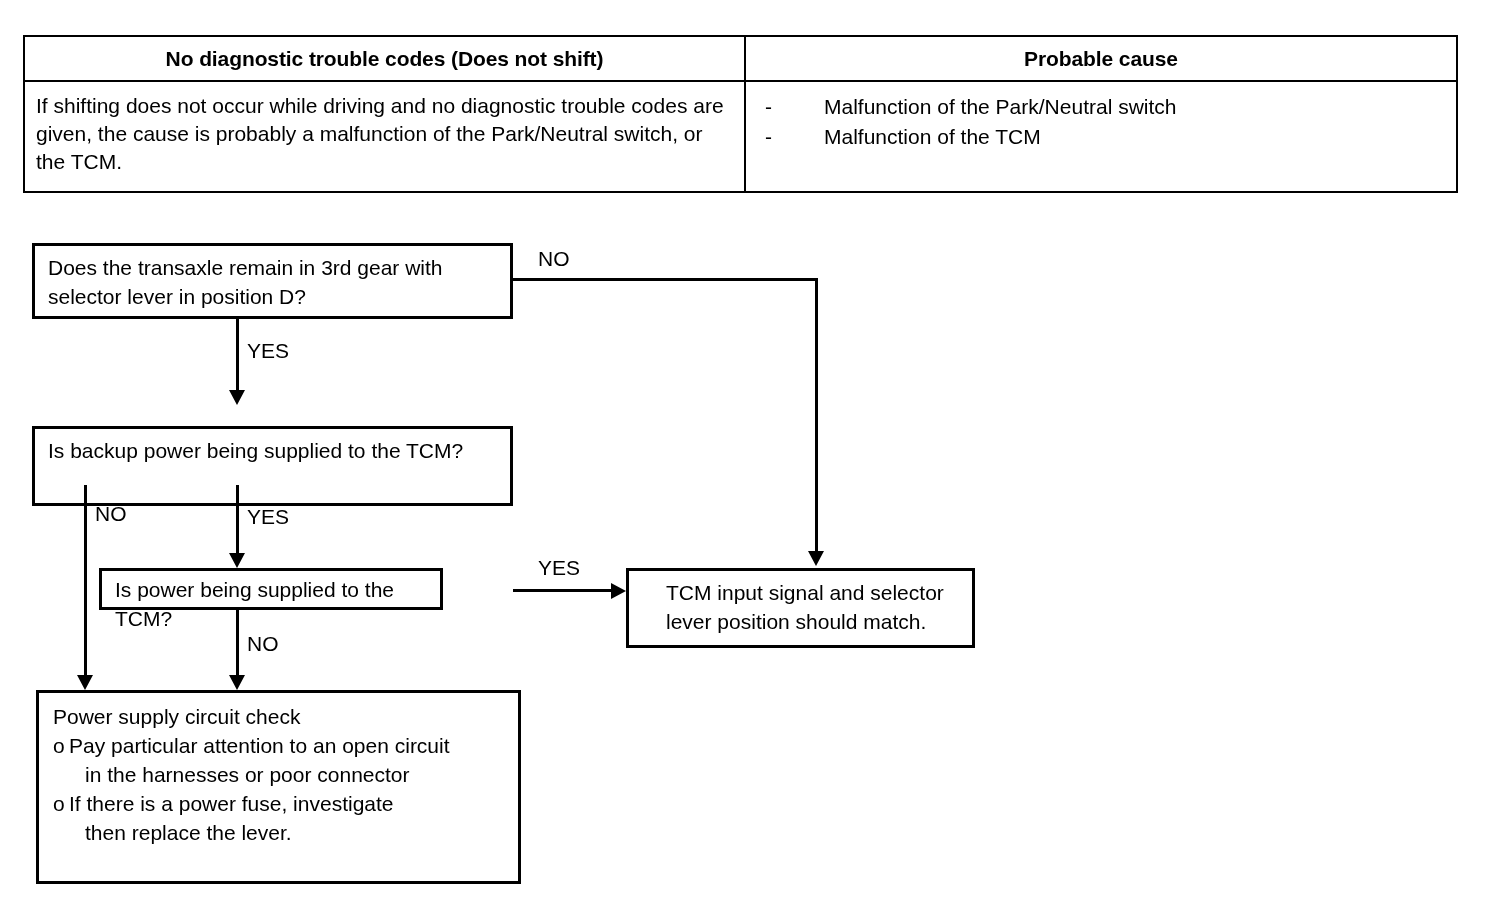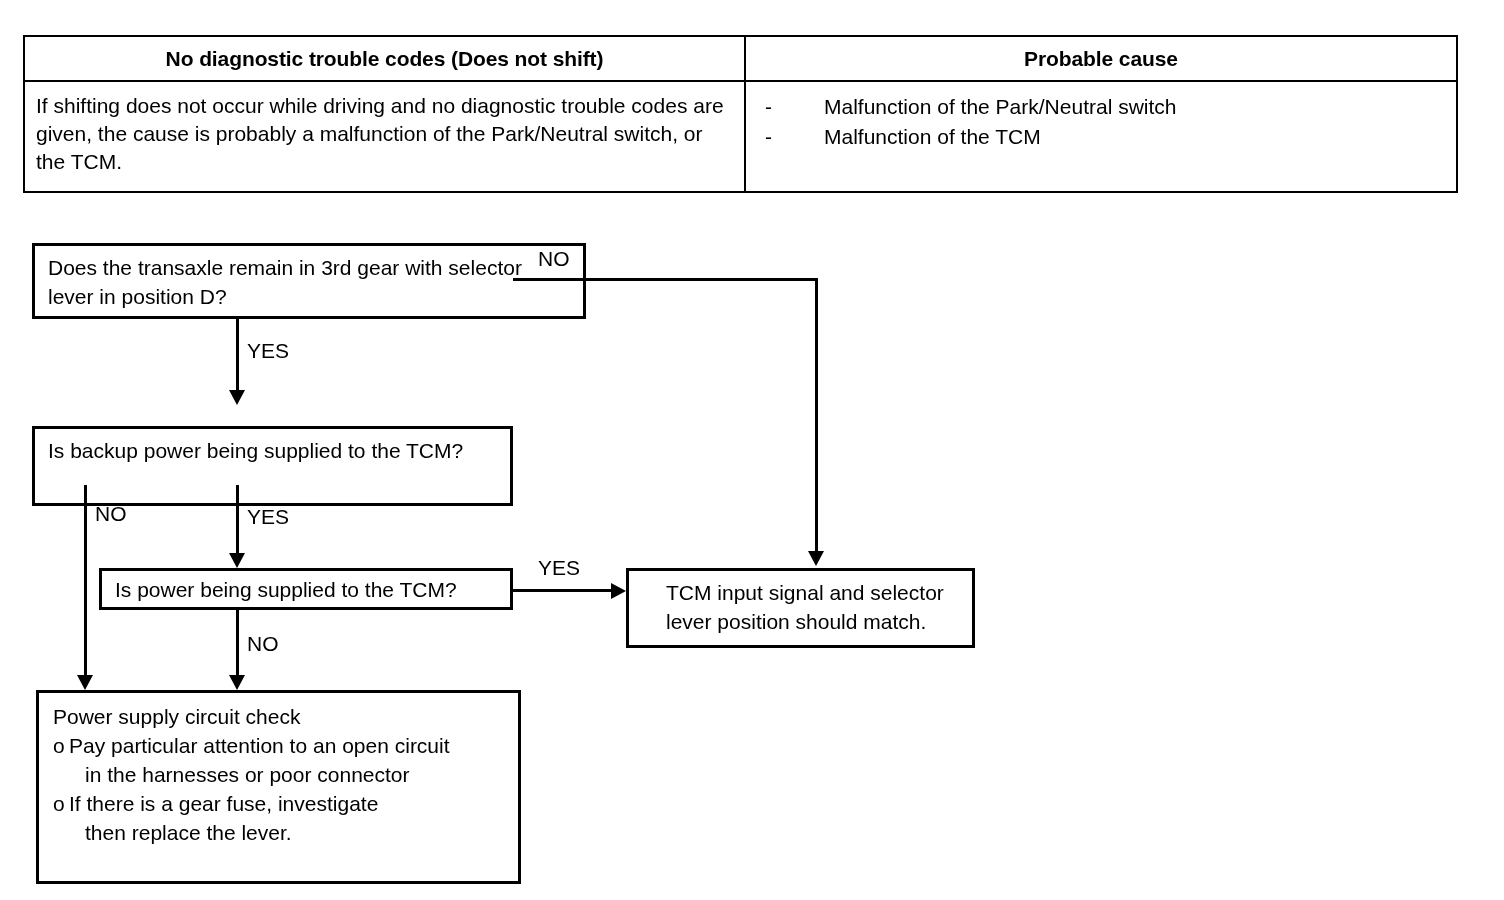--- a/index.html
+++ b/index.html
@@ -75,23 +75,23 @@
   .node {
     position: absolute;
     border: 3px solid #000;
     background: #fff;
     box-sizing: border-box;
     font-size: 21px;
     line-height: 29px;
     padding: 7px 10px 7px 13px;
   }
 
-  #node-q1 { left: 32px;  top: 243px; width: 554px; height: 76px; }
+  #node-q1 { left: 32px;  top: 243px; width: 481px; height: 76px; }
   #node-q2 { left: 32px;  top: 426px; width: 481px; height: 80px; }
-  #node-q3 { left: 99px;  top: 568px; width: 414px; height: 42px;
+  #node-q3 { left: 99px;  top: 568px; width: 344px; height: 42px;
              padding-top: 4px; padding-bottom: 2px; }
   #node-result { left: 626px; top: 568px; width: 349px; height: 80px; padding-left: 37px; }
   #node-action { left: 28px; top: 690px; width: 485px; height: 194px;
                  padding: 9px 8px 9px 14px; line-height: 29px; margin-left: 8px; }
 
   .action-title { display: block; }
   .action-item {
     display: block;
     position: relative;
     padding-left: 16px;
@@ -176,21 +176,21 @@
 
   <div class="node" id="node-action">
     <span class="action-title">Power supply circuit check</span>
     <span class="action-item">
       <span class="obullet">o</span>
       <span>Pay particular attention to an open circuit</span>
     </span>
     <span class="action-cont">in the harnesses or poor connector</span>
     <span class="action-item">
       <span class="obullet">o</span>
-      <span>If there is a gear fuse, investigate</span>
+      <span>If there is a power fuse, investigate</span>
     </span>
     <span class="action-cont">then replace the lever.</span>
   </div>
 
   <div class="hline" style="left:513px; top:278px; width:305px;"></div>
   <div class="vline" style="left:815px; top:278px; height:273px;"></div>
   <div class="arrowhead-down" style="left:808px; top:551px;"></div>
   <div class="edge-label" style="left:538px; top:248px;">NO</div>
 
   <div class="vline" style="left:236px; top:319px; height:71px;"></div>

